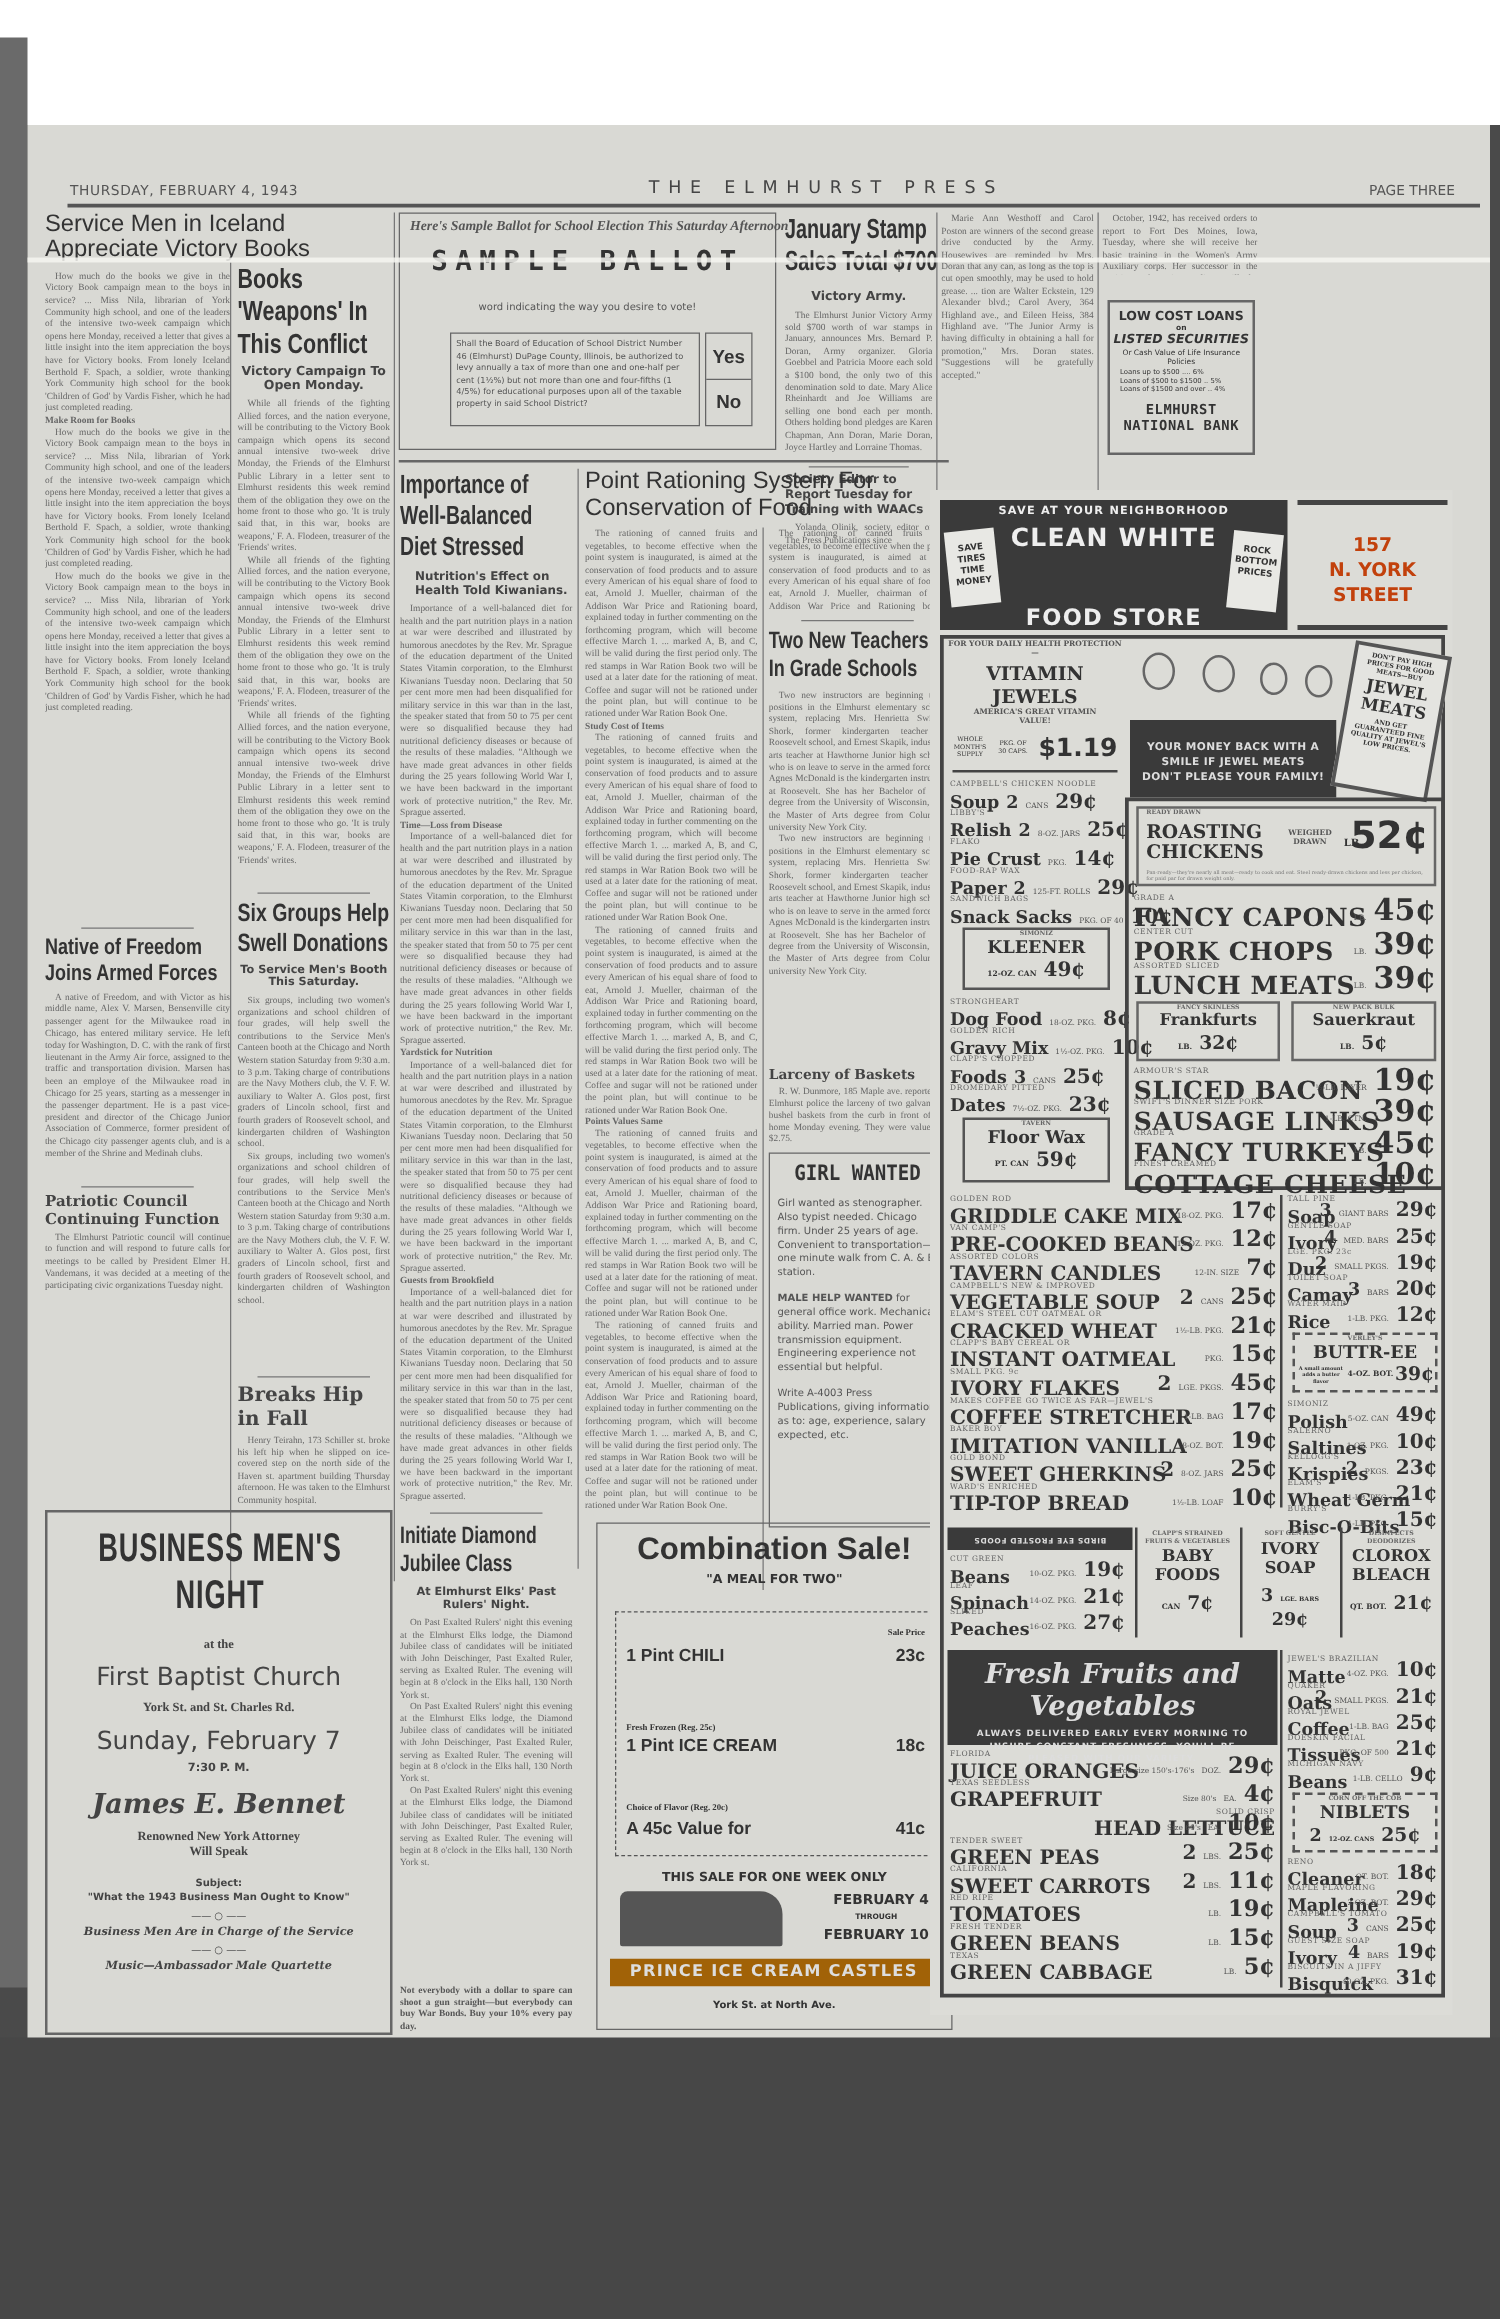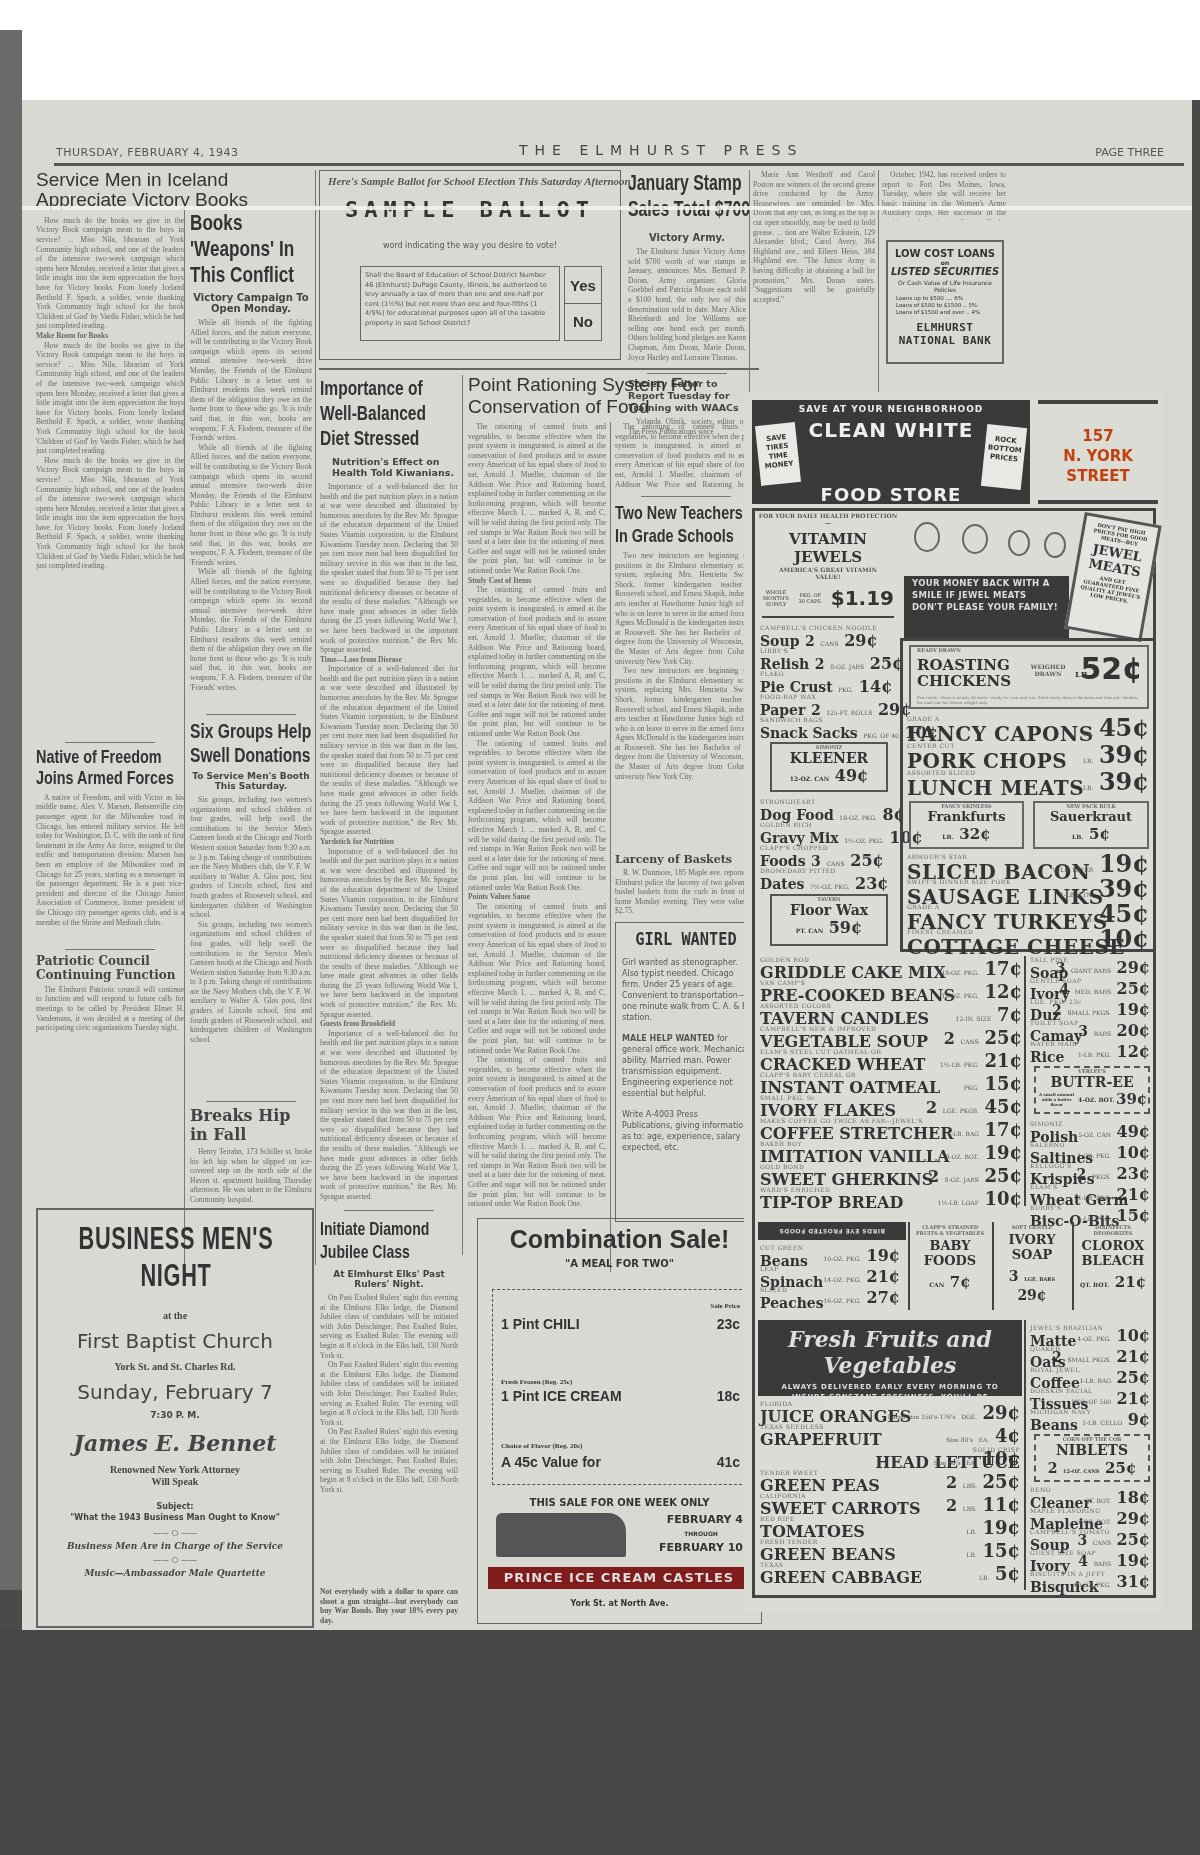--- a/index.html
+++ b/index.html
@@ -269,21 +269,21 @@
         <span style="position:absolute; right:0;">41c</span>
       </div>
     </div>
     <div style="position:absolute; left:0; width:100%; top:278px; font-family:'DejaVu Sans',sans-serif; font-weight:bold; font-size:10px;">THIS SALE FOR ONE WEEK ONLY</div>
     <div style="position:absolute; left:18px; top:294px; width:130px; height:44px; background:#555; border-radius:6px 18px 2px 2px;"></div>
     <div style="position:absolute; right:18px; top:294px; font-family:'DejaVu Sans',sans-serif; font-weight:bold; font-size:11px; text-align:right; line-height:14px;">
       <div>FEBRUARY 4</div>
       <div style="font-size:6px; text-align:center;">THROUGH</div>
       <div>FEBRUARY 10</div>
     </div>
-    <div style="position:absolute; left:10px; width:262px; top:348px; height:22px; background:#7f1d1d; color:#ddd; font-family:'DejaVu Sans',sans-serif; font-weight:bold; font-size:13px; line-height:22px; letter-spacing:1px;">PRINCE ICE CREAM CASTLES</div>
+    <div style="position:absolute; left:10px; width:262px; top:348px; height:22px; background:#a16207; color:#ddd; font-family:'DejaVu Sans',sans-serif; font-weight:bold; font-size:13px; line-height:22px; letter-spacing:1px;">PRINCE ICE CREAM CASTLES</div>
     <div style="position:absolute; left:0; width:100%; top:380px; font-family:'DejaVu Sans',sans-serif; font-weight:bold; font-size:8px;">York St. at North Ave.</div>
   </div>
 
   <div class="jewel" style="left:722px; top:292px;">
     <div class="jewel-banner">
       <div class="small">SAVE AT YOUR NEIGHBORHOOD</div>
       <div class="clean">CLEAN WHITE</div>
       <div class="store">FOOD STORE</div>
       <div class="tag" style="left:6px; top:24px; width:40px; height:60px; transform:rotate(-6deg);">SAVE TIRES TIME MONEY</div>
       <div class="tag" style="left:232px; top:26px; width:40px; height:62px; transform:rotate(6deg);">ROCK BOTTOM PRICES</div>
@@ -308,21 +308,21 @@
       </div>
       <div style="border-top:2px solid #444; margin:6px 4px 0;"></div>
     </div>
 
     <div style="position:absolute; left:160px; top:124px; width:170px; height:60px;">
       <div style="position:absolute; left:10px; top:6px; width:26px; height:30px; border:2px solid #666; border-radius:50%;"></div>
       <div style="position:absolute; left:58px; top:8px; width:26px; height:30px; border:2px solid #666; border-radius:50%;"></div>
       <div style="position:absolute; left:104px; top:14px; width:22px; height:26px; border:2px solid #666; border-radius:50%;"></div>
       <div style="position:absolute; left:140px; top:16px; width:22px; height:26px; border:2px solid #666; border-radius:50%;"></div>
     </div>
-    <div class="darkbar" style="left:160px; top:184px; width:165px; height:62px; font-size:8.5px; font-weight:bold; padding:1px 8px; line-height:12px; letter-spacing:0.3px;">YOUR MONEY BACK WITH A SMILE IF JEWEL MEATS DON'T PLEASE YOUR FAMILY!</div>
+    <div class="darkbar" style="left:160px; top:184px; width:165px; height:62px; font-size:8.5px; font-weight:bold; text-align:center; padding:16px 8px; line-height:12px; letter-spacing:0.3px;">YOUR MONEY BACK WITH A SMILE IF JEWEL MEATS DON'T PLEASE YOUR FAMILY!</div>
     <div style="position:absolute; left:330px; top:126px; width:78px; height:118px; border:3px solid #555; background:#e4e4e0; transform:rotate(10deg); text-align:center; font-family:'DejaVu Serif',serif; color:#333; padding:4px;">
       <div style="font-size:5px; font-weight:bold;">DON'T PAY HIGH PRICES FOR GOOD MEATS—BUY</div>
       <div style="font-size:13px; font-weight:bold; line-height:15px; margin-top:2px;">JEWEL MEATS</div>
       <div style="font-size:5px; font-weight:bold; margin-top:2px;">AND GET GUARANTEED FINE QUALITY AT JEWEL'S LOW PRICES.</div>
     </div>
 
     <div style="position:absolute; left:16px; top:232px; width:136px;">
       <div class="item-line" style="position:relative; height:23px;"><span class="pre">CAMPBELL'S CHICKEN NOODLE</span><span class="nm">Soup</span> <span class="nm">2</span> <span class="unit">CANS</span> <span class="pr">29¢</span></div>
       <div class="item-line" style="position:relative; height:23px;"><span class="pre">LIBBY'S</span><span class="nm">Relish</span> <span class="nm">2</span> <span class="unit">8-OZ. JARS</span> <span class="pr">25¢</span></div>
       <div class="item-line" style="position:relative; height:23px;"><span class="pre">FLAKO</span><span class="nm">Pie Crust</span> <span class="unit">PKG.</span> <span class="pr">14¢</span></div>

